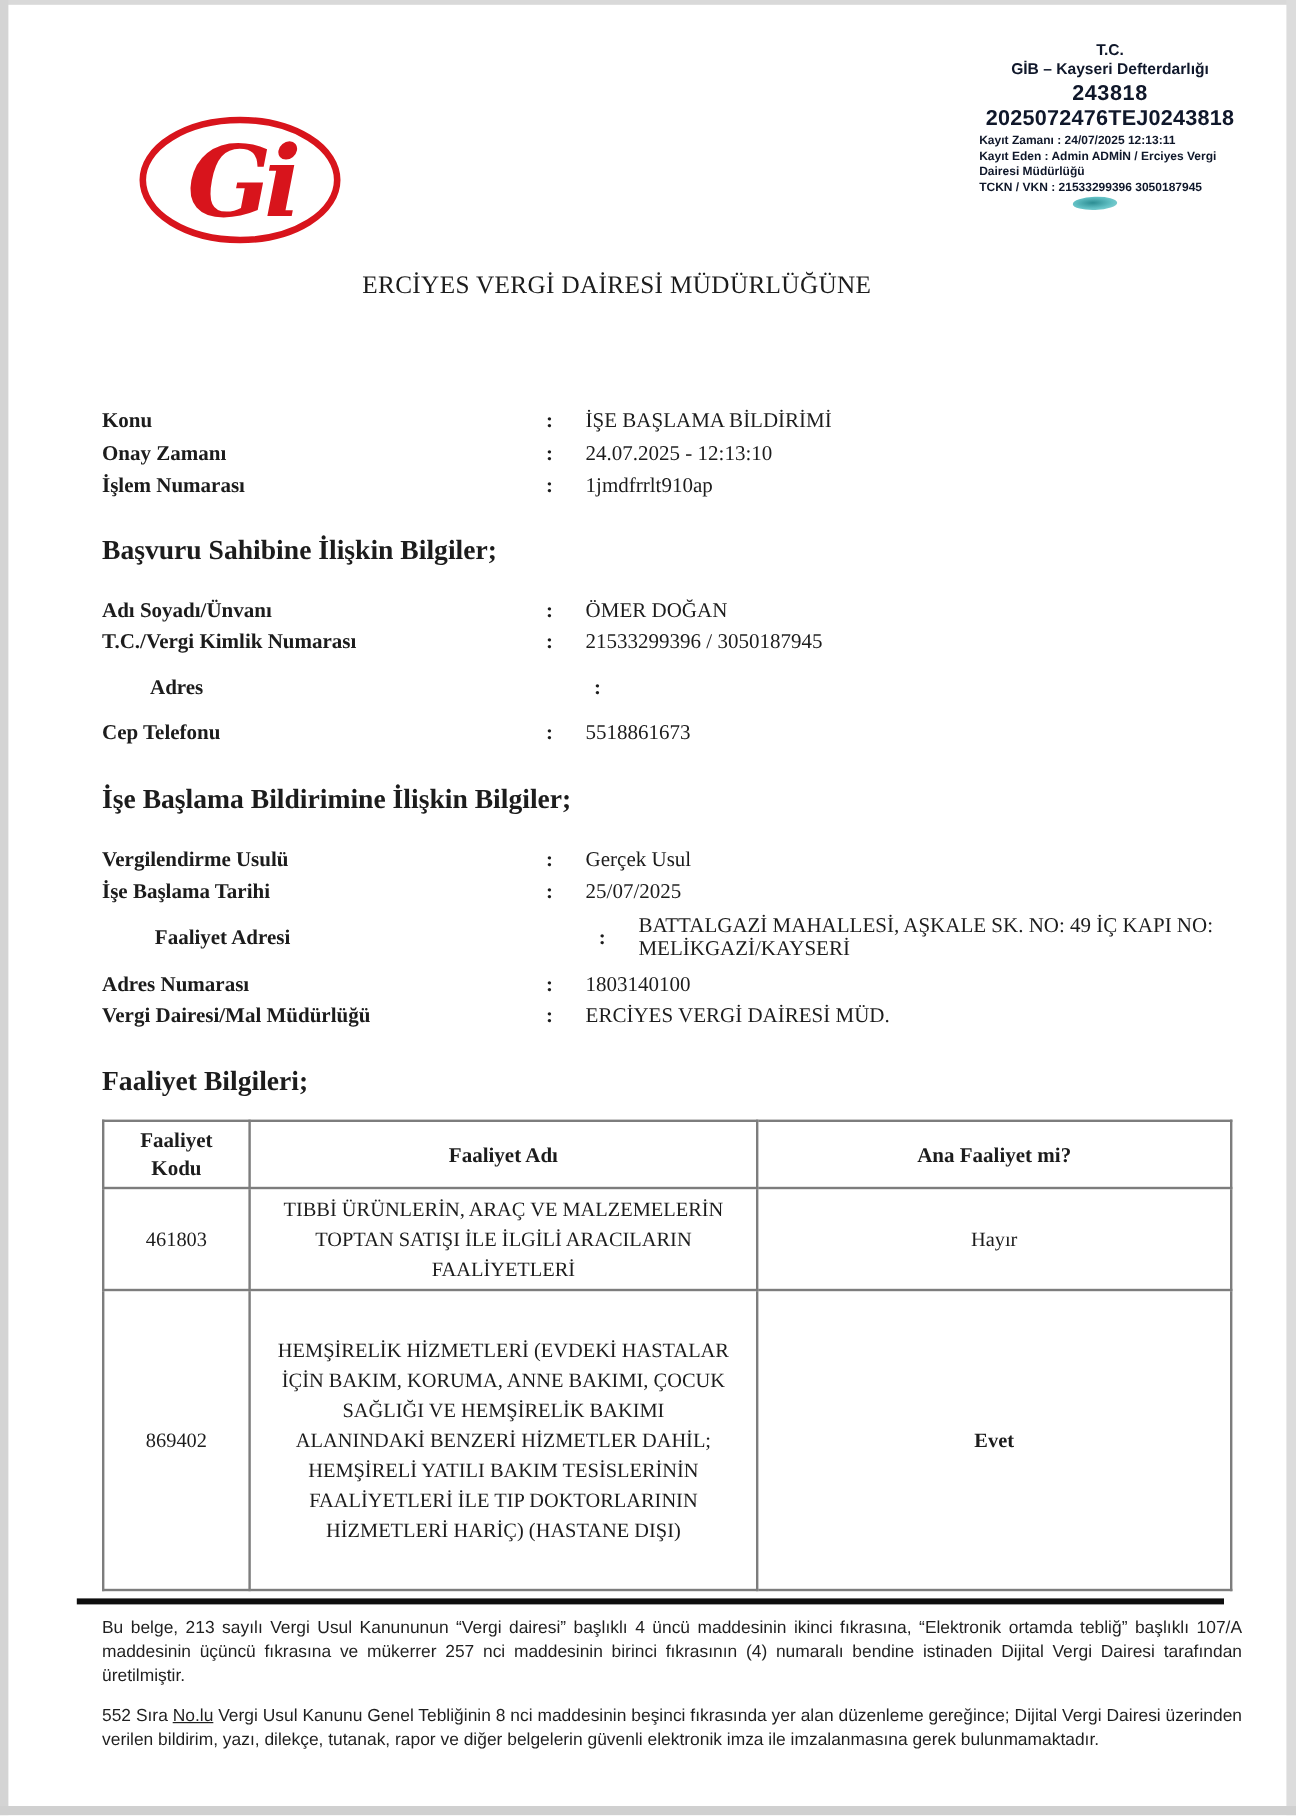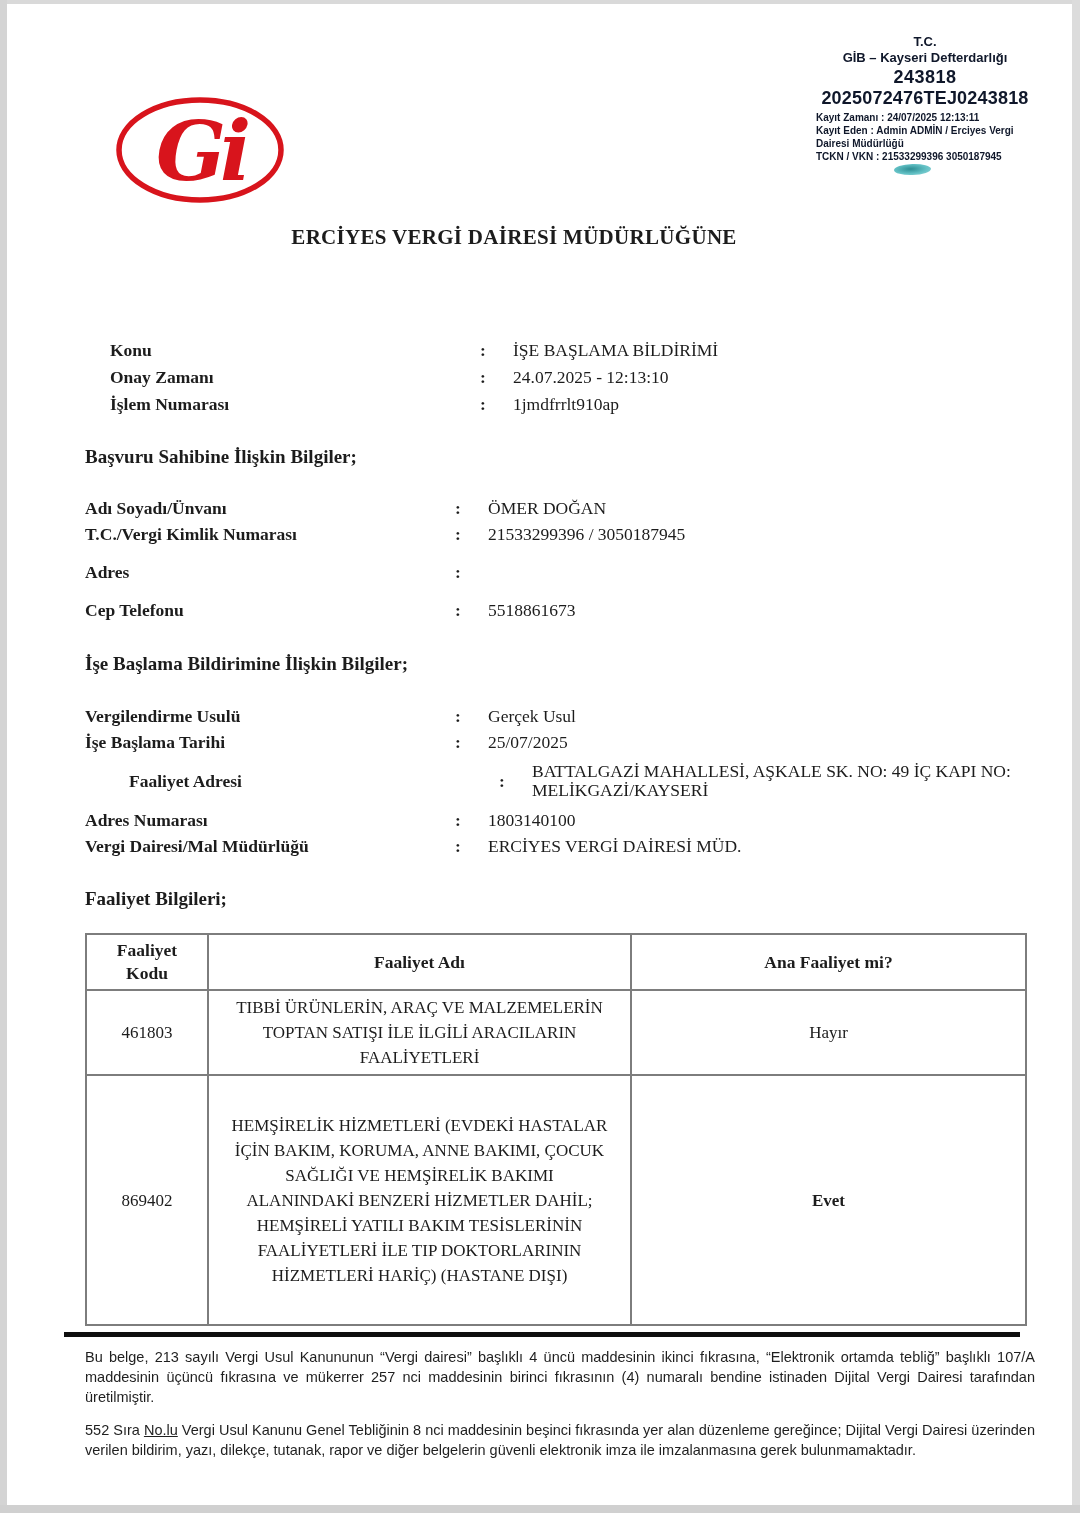--- a/index.html
+++ b/index.html
@@ -30,34 +30,34 @@
   .stamp .gib    { text-align: center; font-size: 13px; line-height: 16px; }
   .stamp .regno  { text-align: center; font-size: 18px; line-height: 21px; margin-top: 1px; letter-spacing: .5px; }
   .stamp .docno  { text-align: center; font-size: 18px; line-height: 21px; letter-spacing: .2px; }
   .stamp .details { margin: 2px 0 0 16px; width: 212px; font-size: 10px; line-height: 13px; }
   .stamp-mark { position: absolute; left: 894px; top: 164px; width: 37px; height: 11px;
                 border-radius: 50%; transform: rotate(-2deg);
                 background: radial-gradient(ellipse at 45% 45%, #2c8d93 0%, #63c1c5 55%, #9ad8da 100%); }
 
   
   .doc-title { position: absolute; left: 0; top: 225px; width: 1028px; text-align: center;
-               font-weight: bold; font-size: 21px; letter-spacing: .3px; }
+               font-weight: normal; font-size: 21px; letter-spacing: .3px; }
 
   
   .kv-group { position: absolute; left: 85px; width: 935px; }
   .kv-row   { display: grid; grid-template-columns: 370px 33px 1fr; align-items: center; }
   .kv-row.h26 { min-height: 26px; }
   .kv-row.h27 { min-height: 27px; }
-  .kv-row.h50 { min-height: 50px; }
+  .kv-row.h50 { min-height: 50px; margin-left: 40px; }
   .kv-row.h52 { min-height: 52px; margin-left: 44px; }
   .kv-label { font-weight: bold; font-size: 17.5px; }
   .kv-colon { font-weight: bold; font-size: 17.5px; }
   .kv-value { font-size: 17.5px; line-height: 19px; max-width: 500px; }
 
-  .section-heading { position: absolute; left: 85px; font-weight: bold; font-size: 19px; }
+  .section-heading { position: absolute; left: 85px; font-weight: bold; font-size: 23px; }
 
   
   .activities { position: absolute; left: 85px; top: 933px; width: 940px;
                 border-collapse: collapse; table-layout: fixed; border-radius: 14px; }
   .activities col.c1 { width: 122px; }
   .activities col.c2 { width: 423px; }
   .activities col.c3 { width: 395px; }
   .activities th, .activities td {
     border: 2px solid #7d7d7d; text-align: center; vertical-align: middle;
     font-size: 17px; line-height: 25px;
@@ -102,21 +102,21 @@
     <div class="details">
       <div>Kayıt Zamanı   : 24/07/2025 12:13:11</div>
       <div>Kayıt Eden  : Admin ADMİN / Erciyes Vergi Dairesi Müdürlüğü</div>
       <div>TCKN / VKN : 21533299396 3050187945</div>
     </div>
   </div>
   <div class="stamp-mark"></div>
 
   <div class="doc-title">ERCİYES VERGİ DAİRESİ MÜDÜRLÜĞÜNE</div>
 
-  <div class="kv-group" style="top:337px;margin-left:25px;">
+  <div class="kv-group" style="top:337px;">
     <div class="kv-row h27">
       <span class="kv-label">Konu</span>
       <span class="kv-colon">:</span>
       <span class="kv-value">İŞE BAŞLAMA BİLDİRİMİ</span>
     </div>
     <div class="kv-row h27">
       <span class="kv-label">Onay Zamanı</span>
       <span class="kv-colon">:</span>
       <span class="kv-value">24.07.2025 - 12:13:10</span>
     </div>

